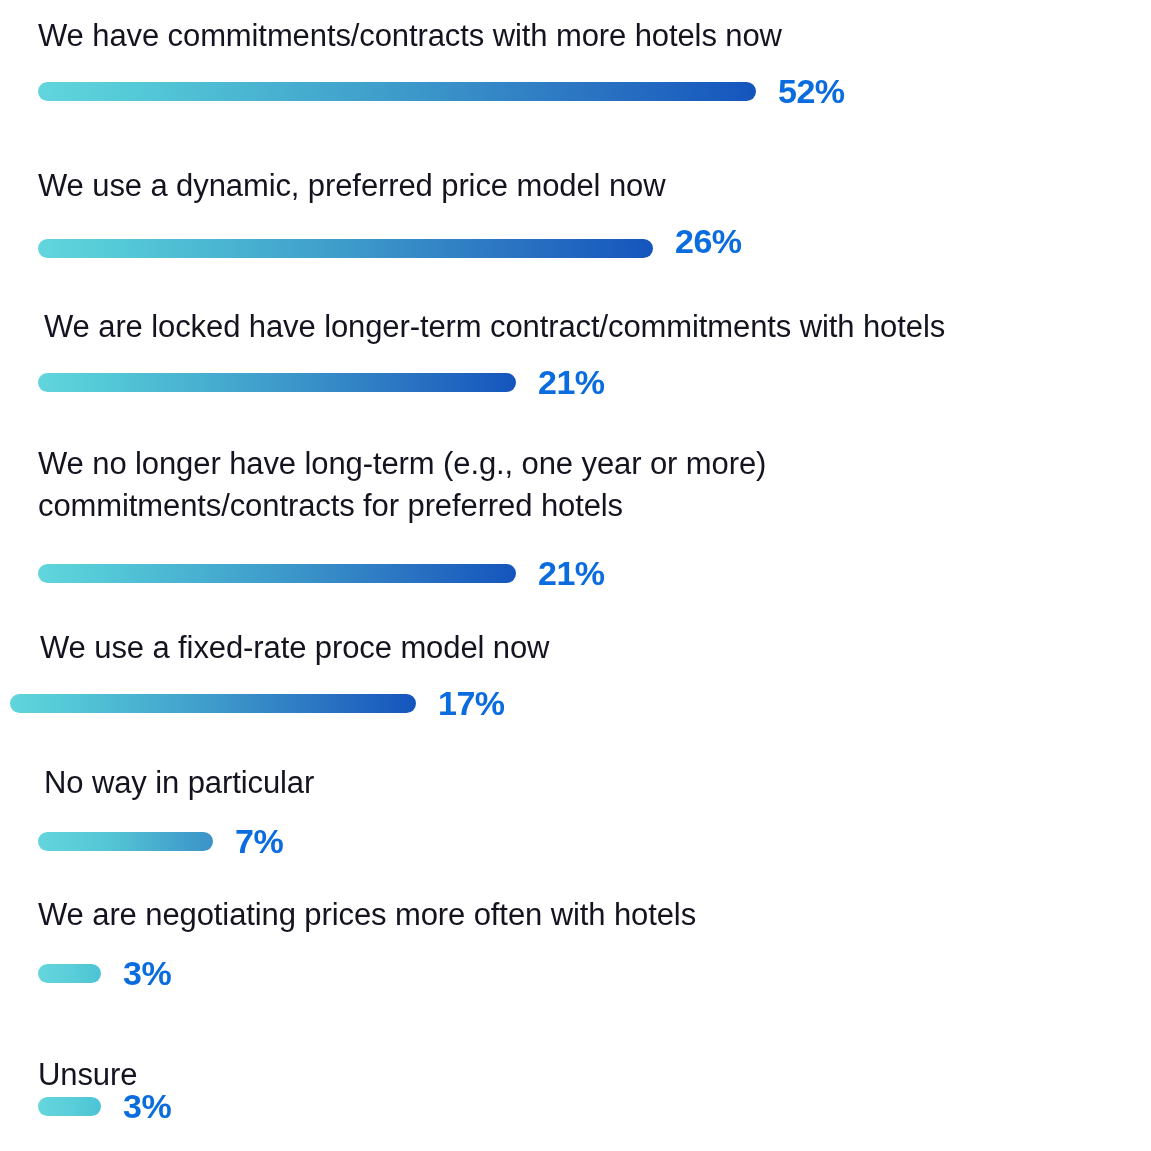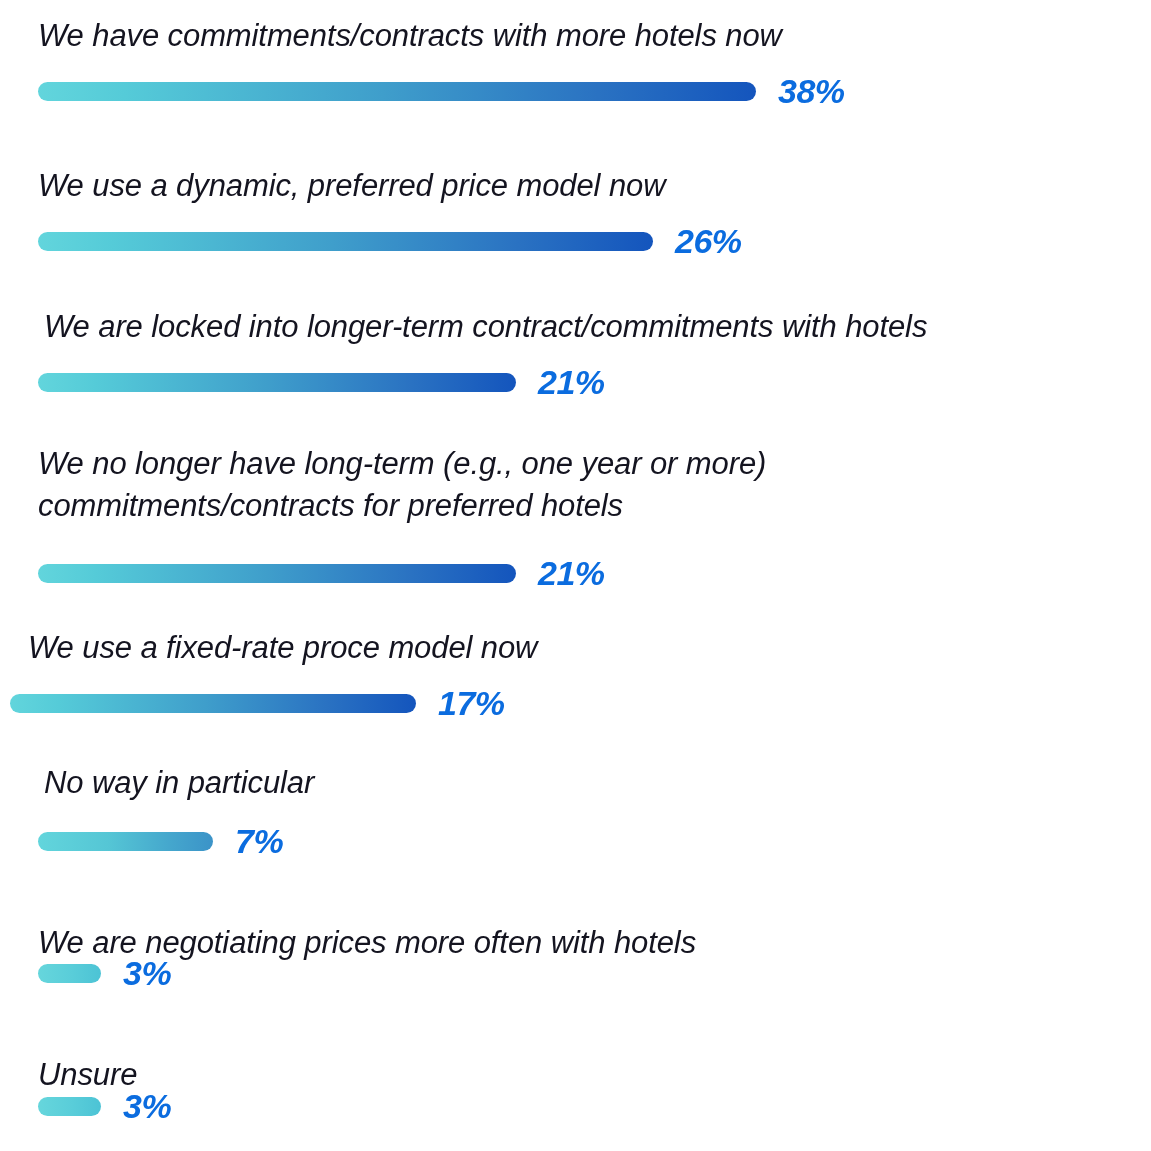--- a/index.html
+++ b/index.html
@@ -16,21 +16,20 @@
     overflow: hidden;
   }
 
   #chart {
     position: relative;
     width: 1151px;
     height: 1151px;
     background: #ffffff;
     box-sizing: border-box;
     padding: 0;
-    font-style: italic;
   }
 
   .rows {
     position: absolute;
     left: 0;
     top: 0;
     width: 1151px;
   }
 
   .row {
@@ -114,71 +113,71 @@
 <body>
 
 <div id="chart">
   <div class="rows" id="rows">
       <div class="row">
         <div class="row-label" style="position: absolute; left: 0px; top: 16px;">We have commitments/contracts with more hotels now</div>
         <div class="bar-line" style="position: absolute; left: 0px; top: 74px;">
           <div class="bar-track" style="width: 718px;">
             <div class="bar-fill" style="width: 100%;"></div>
           </div>
-          <div class="bar-value">38%</div>
+          <div class="bar-value">52%</div>
         </div>
       </div>
       <div class="row">
         <div class="row-label" style="position: absolute; left: 0px; top: 166px;">We use a dynamic, preferred price model now</div>
-        <div class="bar-line" style="position: absolute; left: 0px; top: 224px;">
+        <div class="bar-line" style="position: absolute; left: 0px; top: 224px; align-items: flex-end;">
           <div class="bar-track" style="width: 615px;">
             <div class="bar-fill" style="width: 100%;"></div>
           </div>
           <div class="bar-value">26%</div>
         </div>
       </div>
       <div class="row">
-        <div class="row-label indent" style="position: absolute; left: 0px; top: 307px;">We are locked into longer-term contract/commitments with hotels</div>
+        <div class="row-label indent" style="position: absolute; left: 0px; top: 307px;">We are locked have longer-term contract/commitments with hotels</div>
         <div class="bar-line" style="position: absolute; left: 0px; top: 365px;">
           <div class="bar-track" style="width: 478px;">
             <div class="bar-fill" style="width: 100%;"></div>
           </div>
           <div class="bar-value">21%</div>
         </div>
       </div>
       <div class="row">
         <div class="row-label two-line" style="position: absolute; left: 0px; top: 443px;">We no longer have long-term (e.g., one year or more)
 commitments/contracts for preferred hotels</div>
         <div class="bar-line" style="position: absolute; left: 0px; top: 556px;">
           <div class="bar-track" style="width: 478px;">
             <div class="bar-fill" style="width: 100%;"></div>
           </div>
           <div class="bar-value">21%</div>
         </div>
       </div>
       <div class="row">
-        <div class="row-label" style="position: absolute; left: 0px; top: 628px; padding-left: 28px;">We use a fixed-rate proce model now</div>
+        <div class="row-label" style="position: absolute; left: 12px; top: 628px; padding-left: 28px;">We use a fixed-rate proce model now</div>
         <div class="bar-line" style="position: absolute; left: 0px; top: 686px; padding-left: 10px;">
           <div class="bar-track" style="width: 406px;">
             <div class="bar-fill" style="width: 100%;"></div>
           </div>
           <div class="bar-value">17%</div>
         </div>
       </div>
       <div class="row">
         <div class="row-label indent" style="position: absolute; left: 0px; top: 763px; text-align: right;">No way in particular</div>
         <div class="bar-line" style="position: absolute; left: 0px; top: 824px;">
           <div class="bar-track" style="width: 175px;">
             <div class="bar-fill smallish" style="width: 100%;"></div>
           </div>
           <div class="bar-value">7%</div>
         </div>
       </div>
       <div class="row">
-        <div class="row-label" style="position: absolute; left: 0px; top: 895px; margin-top: 28px;">We are negotiating prices more often with hotels</div>
+        <div class="row-label" style="position: absolute; left: 0px; top: 895px;">We are negotiating prices more often with hotels</div>
         <div class="bar-line" style="position: absolute; left: 0px; top: 956px;">
           <div class="bar-track" style="width: 63px;">
             <div class="bar-fill short" style="width: 100%;"></div>
           </div>
           <div class="bar-value">3%</div>
         </div>
       </div>
       <div class="row">
         <div class="row-label" style="position: absolute; left: 0px; top: 1029px; margin-top: 26px;">Unsure</div>
         <div class="bar-line" style="position: absolute; left: 0px; top: 1089px;">

